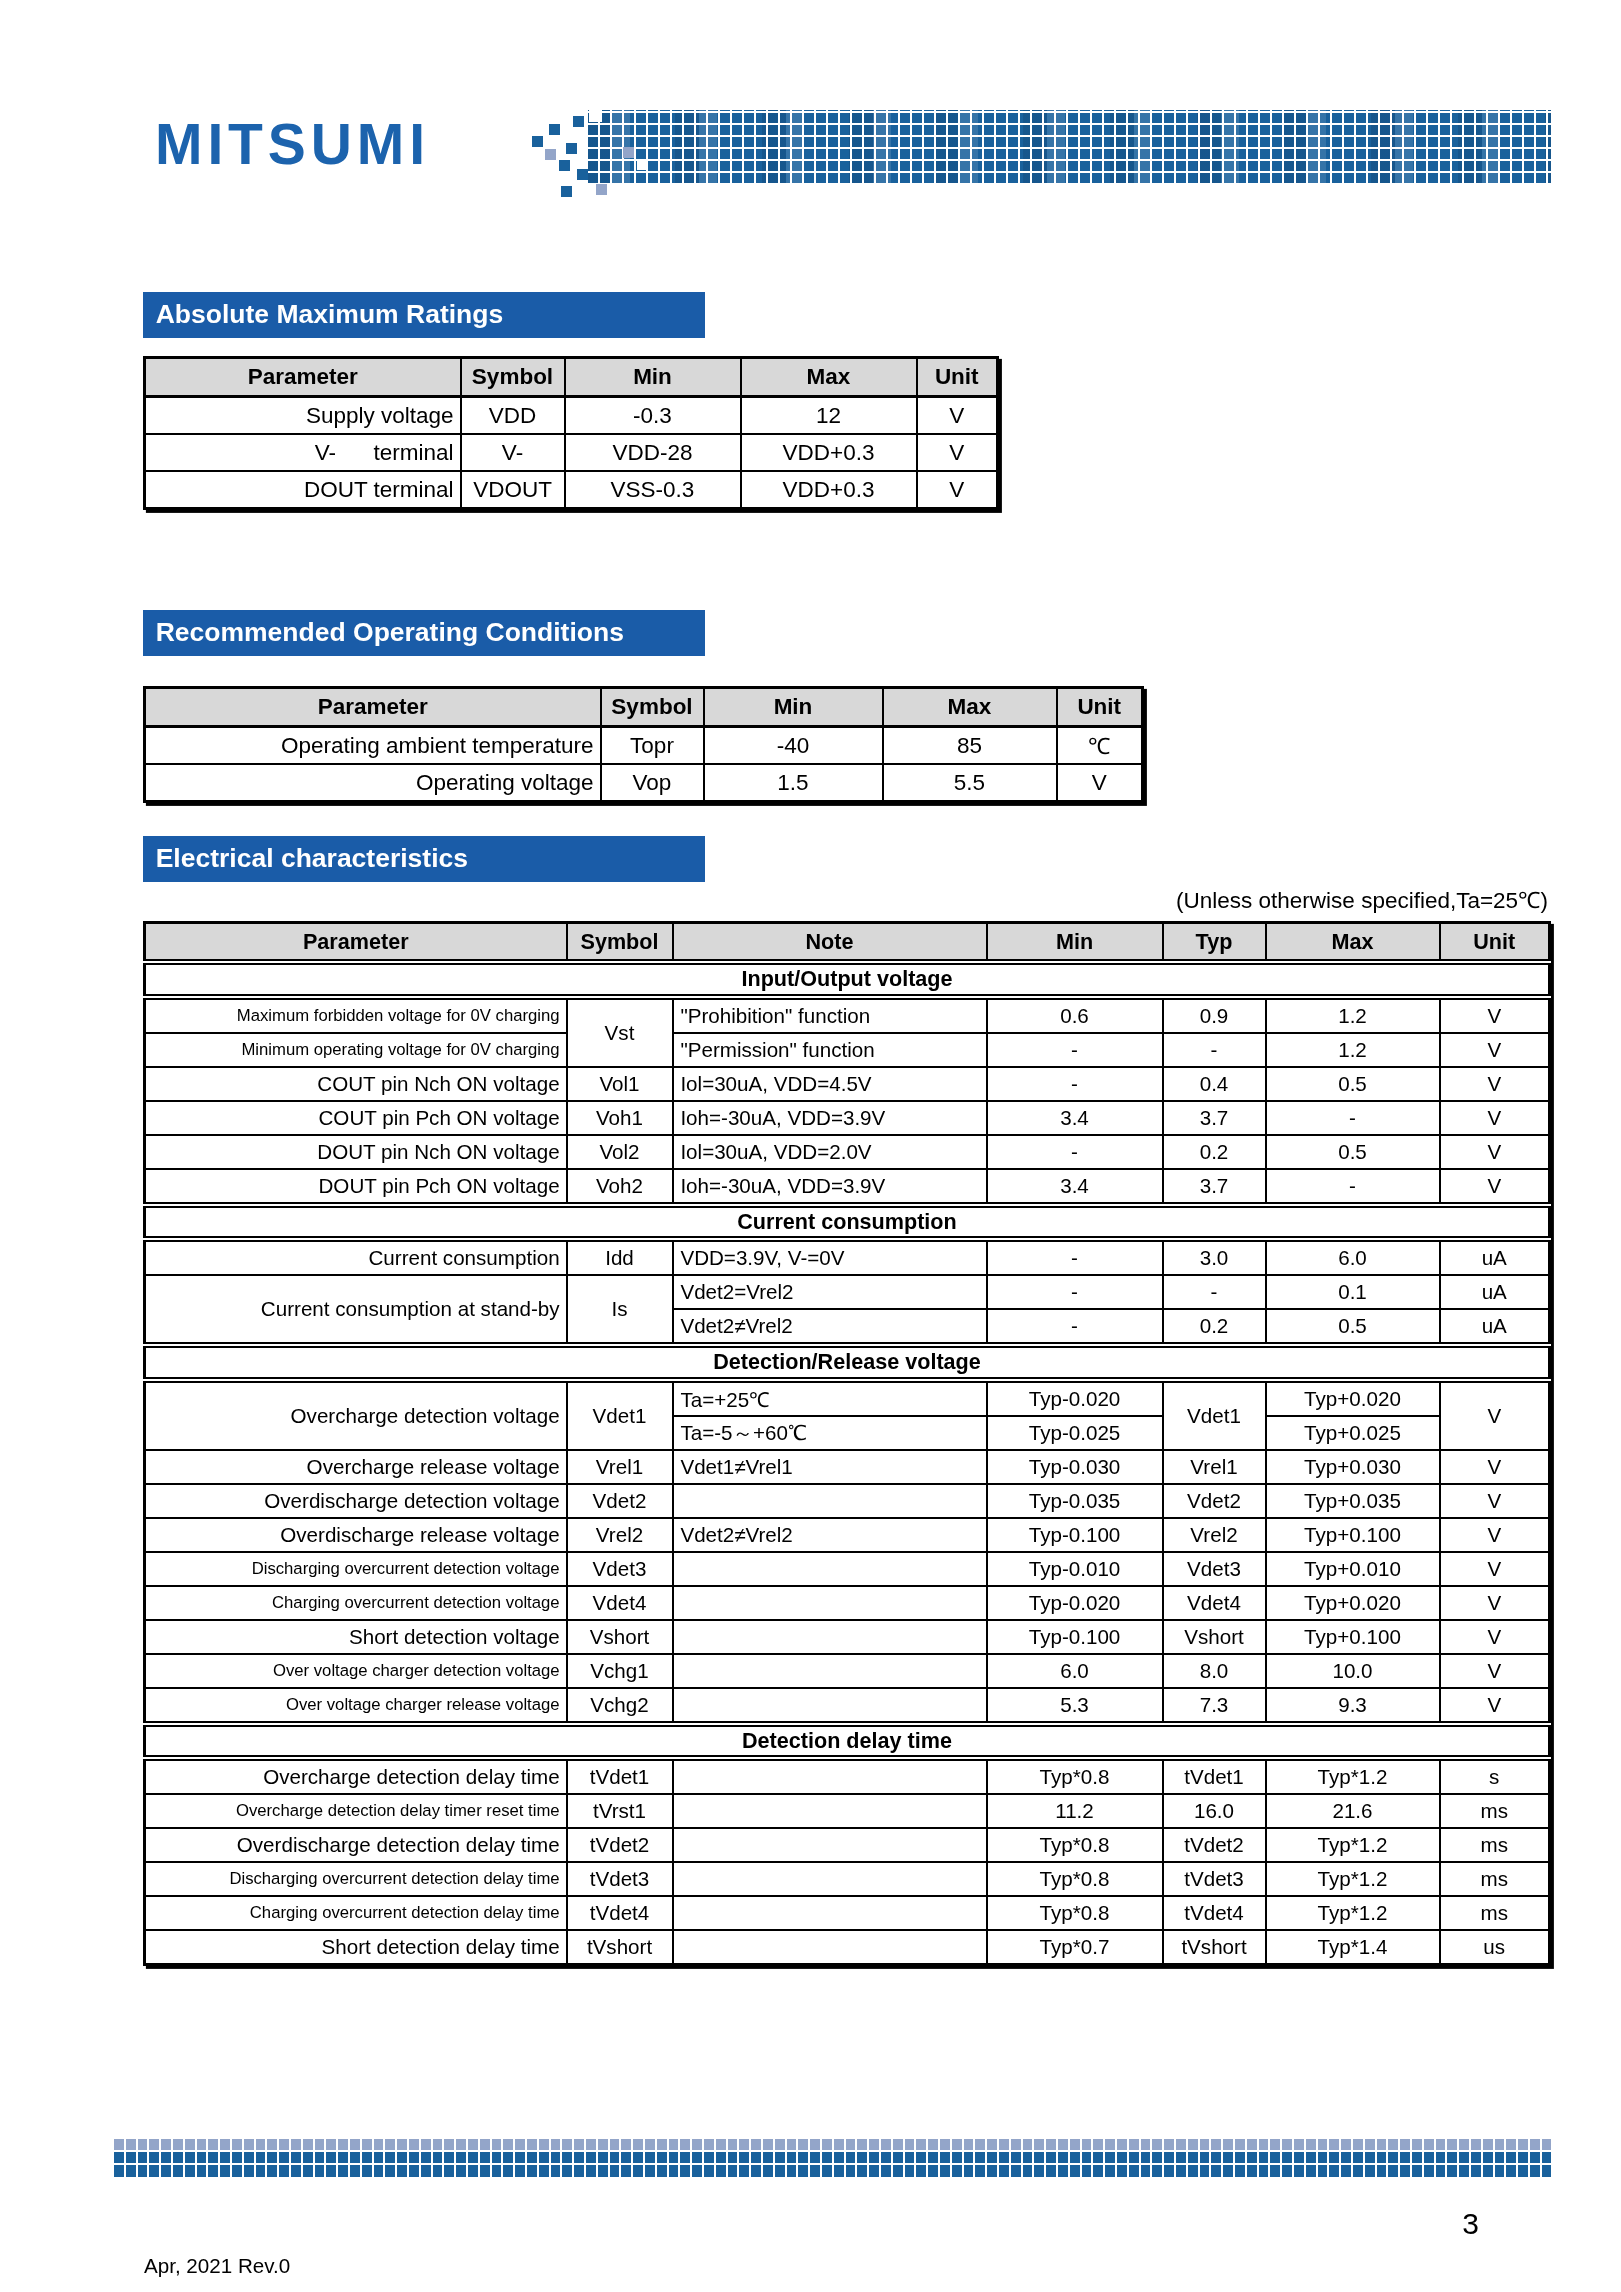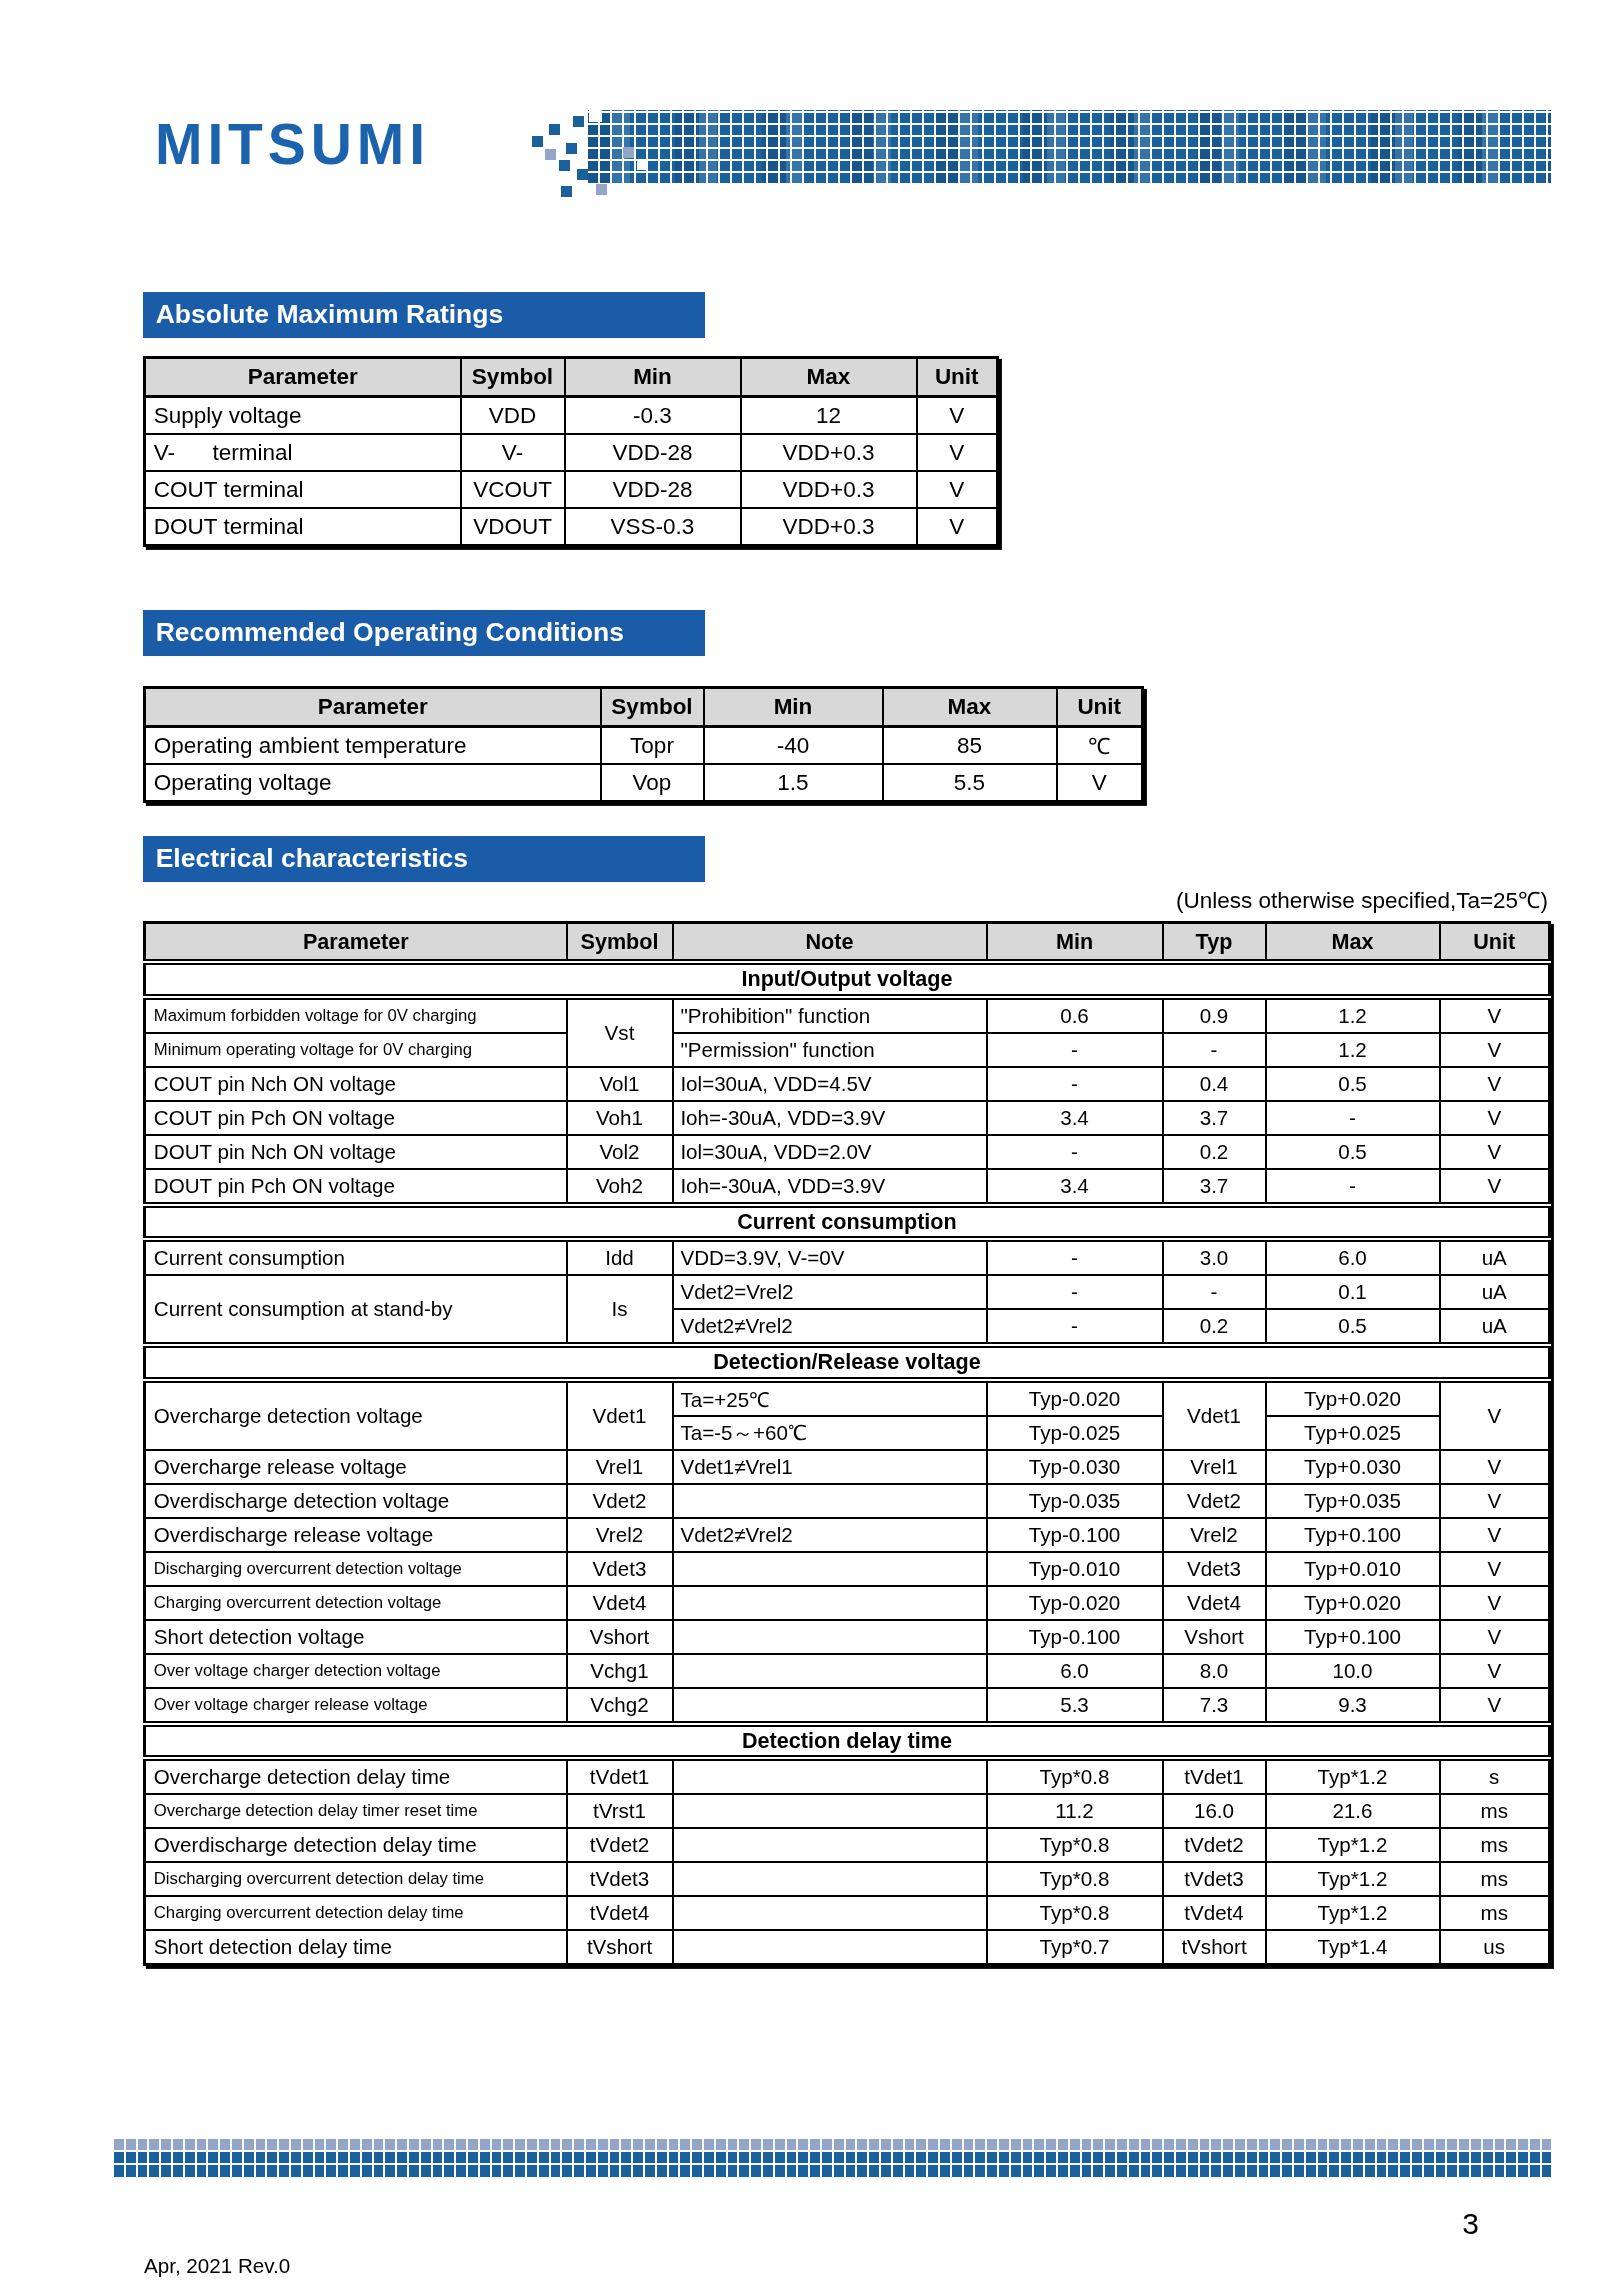--- a/index.html
+++ b/index.html
@@ -45,21 +45,21 @@
   table{
     border-collapse:collapse;table-layout:fixed;width:100%;background:#fff;
     border:3.9px solid #000;box-shadow:2.9px 2.9px 0 0 #000;
   }
   th,td{border:2px solid #000;overflow:hidden;}
   th{
     background:#d8d8d8;font-weight:bold;font-size:21.6px;height:33px;
     padding:1px 2px;text-align:center;border-bottom:3.9px solid #000;
   }
   td{font-size:20.6px;height:30px;padding:1px 5.9px;text-align:center;white-space:pre-wrap;}
-  td.c-param{text-align:left;padding-left:7.8px;}
+  td.c-param{text-align:right;padding-left:7.8px;}
   td.c-note{text-align:left;padding-left:6.9px;}
   td.c-small{font-size:16.7px;border-radius:7px;}
   td.band{
     font-weight:bold;font-size:21.6px;text-align:center;height:26.5px;
     border-top:6.9px double #000;border-bottom:6.9px double #000;
   }
   #t-amr th,#t-roc th{font-size:22.5px;height:34px;}
   #t-amr td,#t-roc td{font-size:22.5px;height:33px;}
 
   
@@ -115,27 +115,20 @@
         <tr>
           <td class="c-param">Supply voltage</td>
           <td>VDD</td>
           <td>-0.3</td>
           <td>12</td>
           <td>V</td>
         </tr>
         <tr>
           <td class="c-param">V-      terminal</td>
           <td>V-</td>
-          <td>VDD-28</td>
-          <td>VDD+0.3</td>
-          <td>V</td>
-        </tr>
-        <tr>
-          <td class="c-param">COUT terminal</td>
-          <td>VCOUT</td>
           <td>VDD-28</td>
           <td>VDD+0.3</td>
           <td>V</td>
         </tr>
         <tr>
           <td class="c-param">DOUT terminal</td>
           <td>VDOUT</td>
           <td>VSS-0.3</td>
           <td>VDD+0.3</td>
           <td>V</td>

